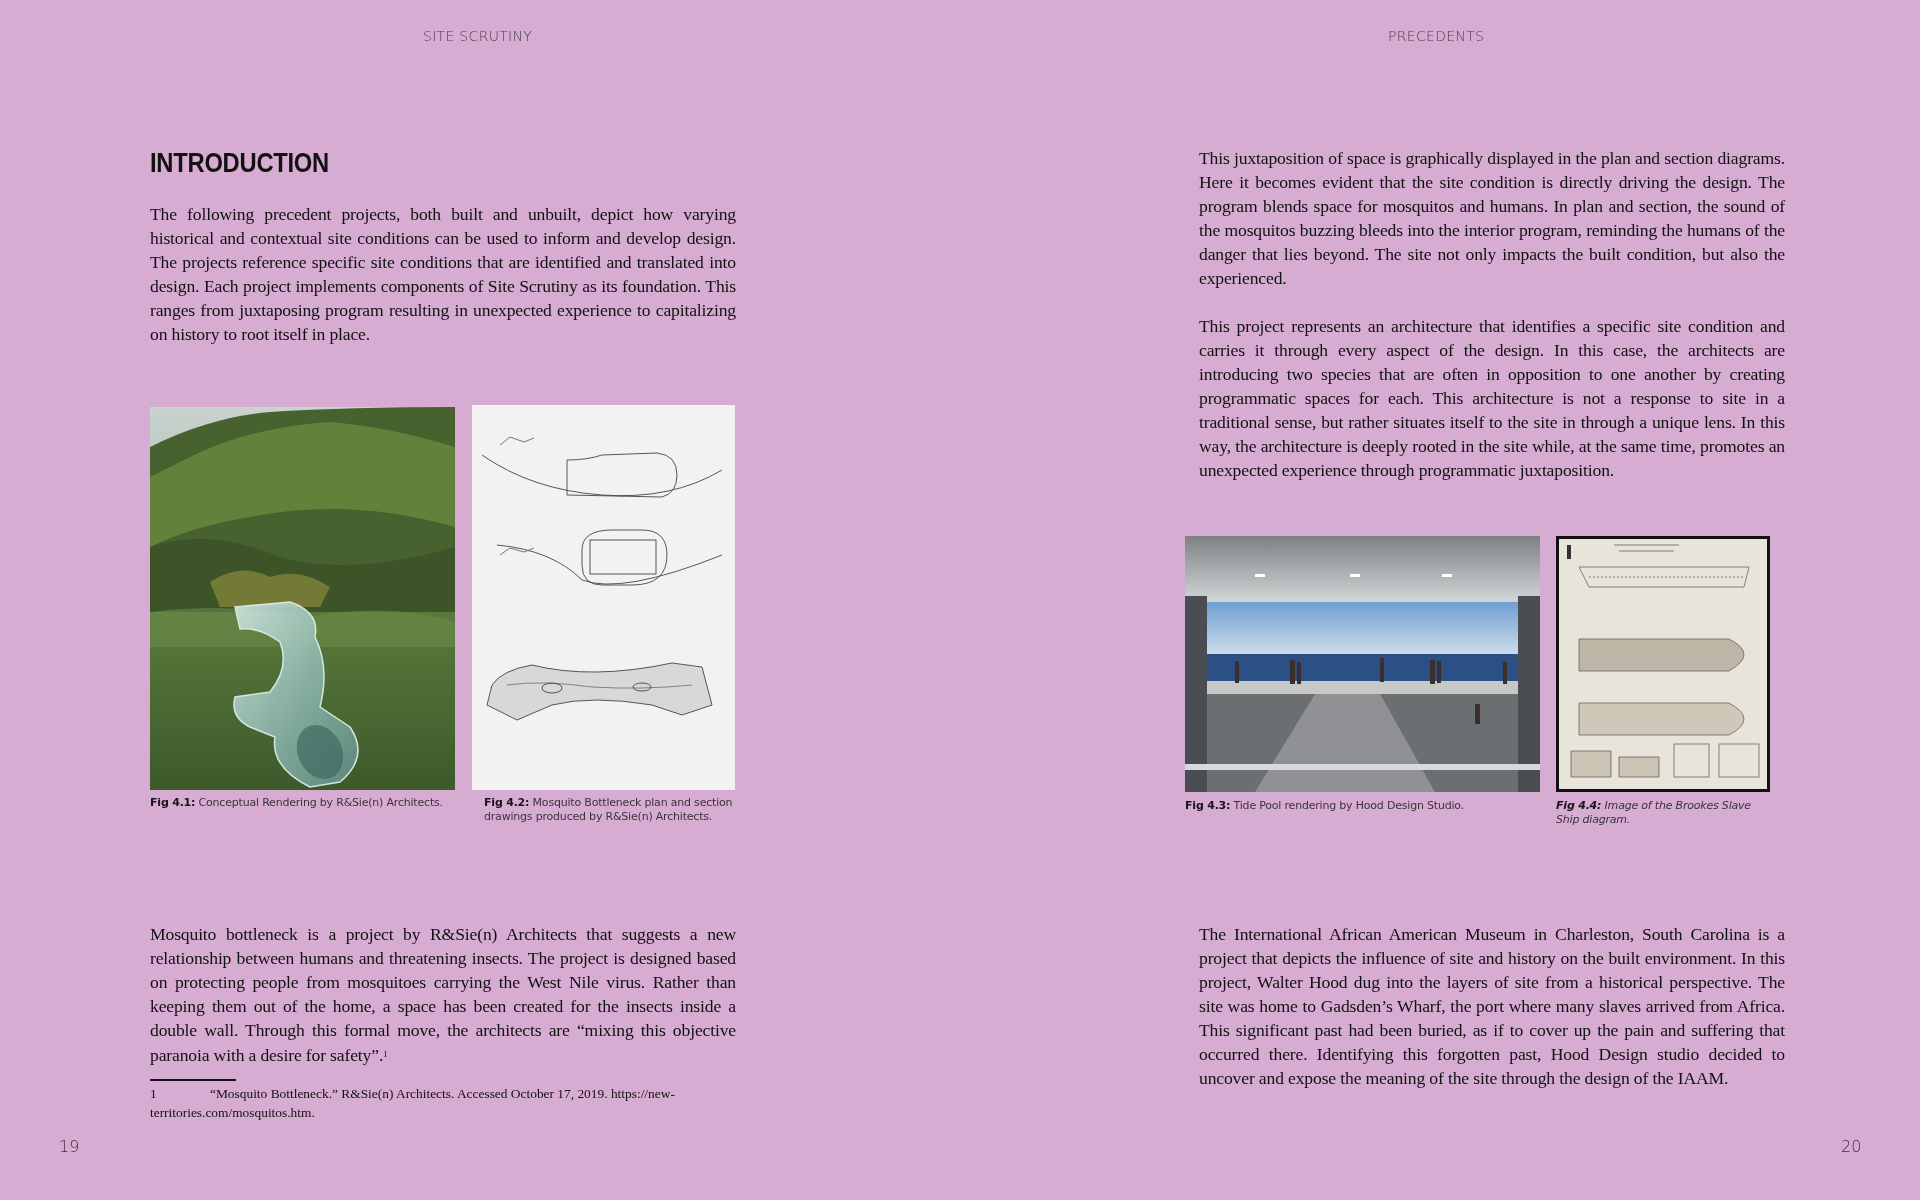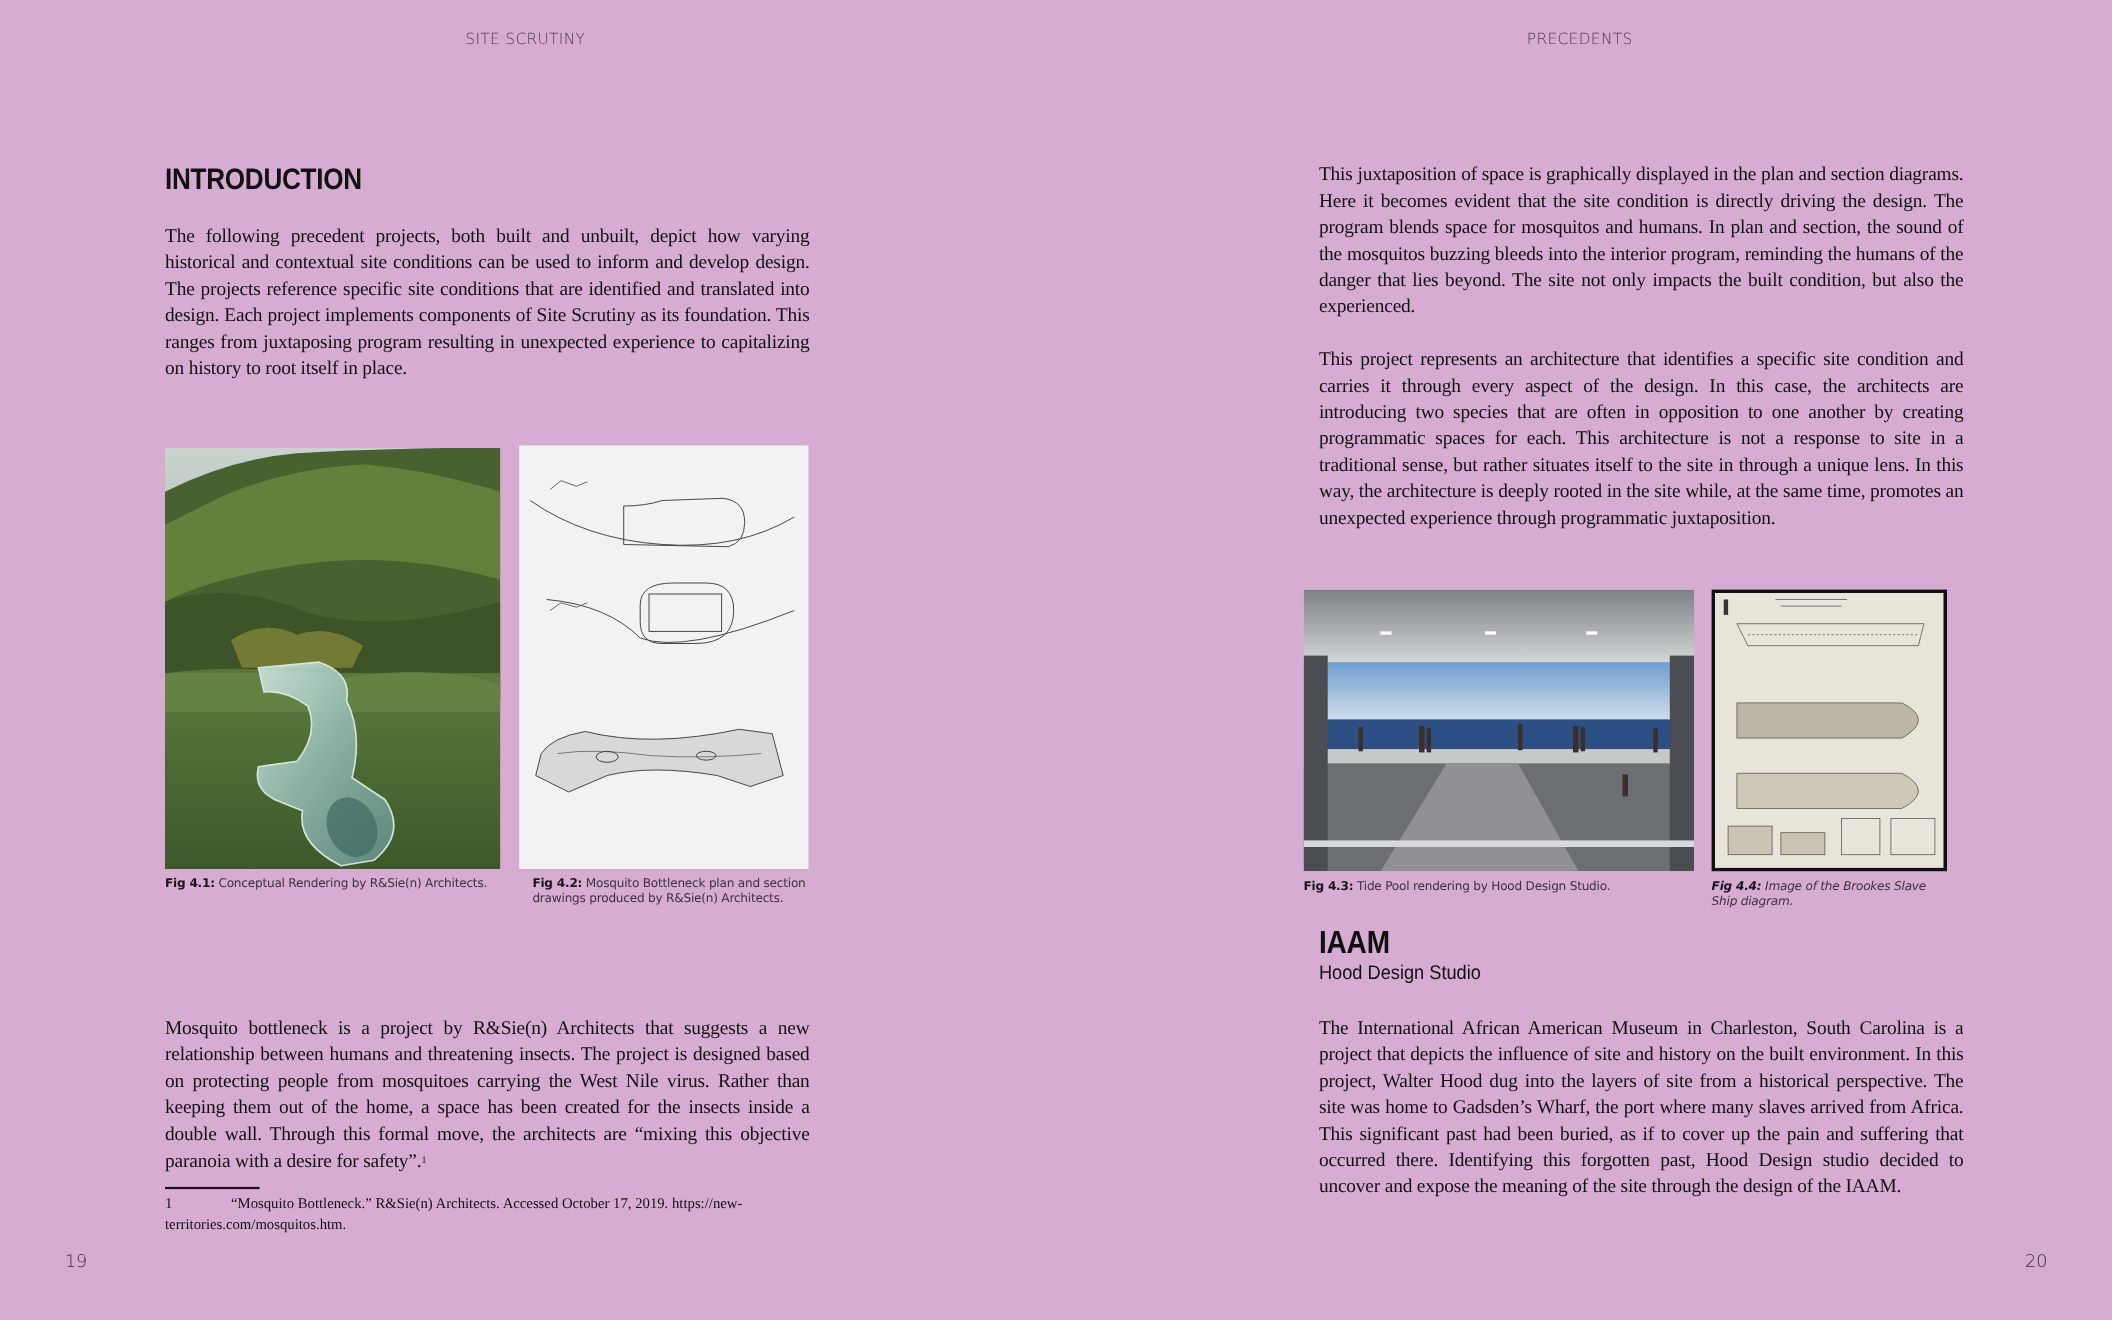--- a/index.html
+++ b/index.html
@@ -223,22 +223,18 @@
         <rect x="160" y="205" width="40" height="33"></rect>
       </g>
       <g fill="#444" font-size="3" font-family="DejaVu Serif, serif"></g>
       <rect x="8" y="6" width="4" height="14" fill="#333"></rect>
     </svg>
   </div>
   <div class="caption" style="left:596px; top:799px; width:220px;font-style:italic;">
     <b>Fig 4.4:</b><span> Image of the Brookes Slave Ship diagram.</span>
   </div>
 
-  <div class="col" style="top:841px;">
-    <h2 class="h-project">IAAM</h2>
-    <div class="h-sub">Hood Design Studio</div>
-  </div>
   <div class="col" style="top:922px;">
     <p class="body-text">The International African American Museum in Charleston, South Carolina is a project that depicts the influence of site and history on the built environment. In this project, Walter Hood dug into the layers of site from a historical perspective. The site was home to Gadsden’s Wharf, the port where many slaves arrived from Africa. This significant past had been buried, as if to cover up the pain and suffering that occurred there. Identifying this forgotten past, Hood Design studio decided to uncover and expose the meaning of the site through the design of the IAAM.</p>
   </div>
 
   <div class="folio">20</div>
 </div>
 
 </body></html>

